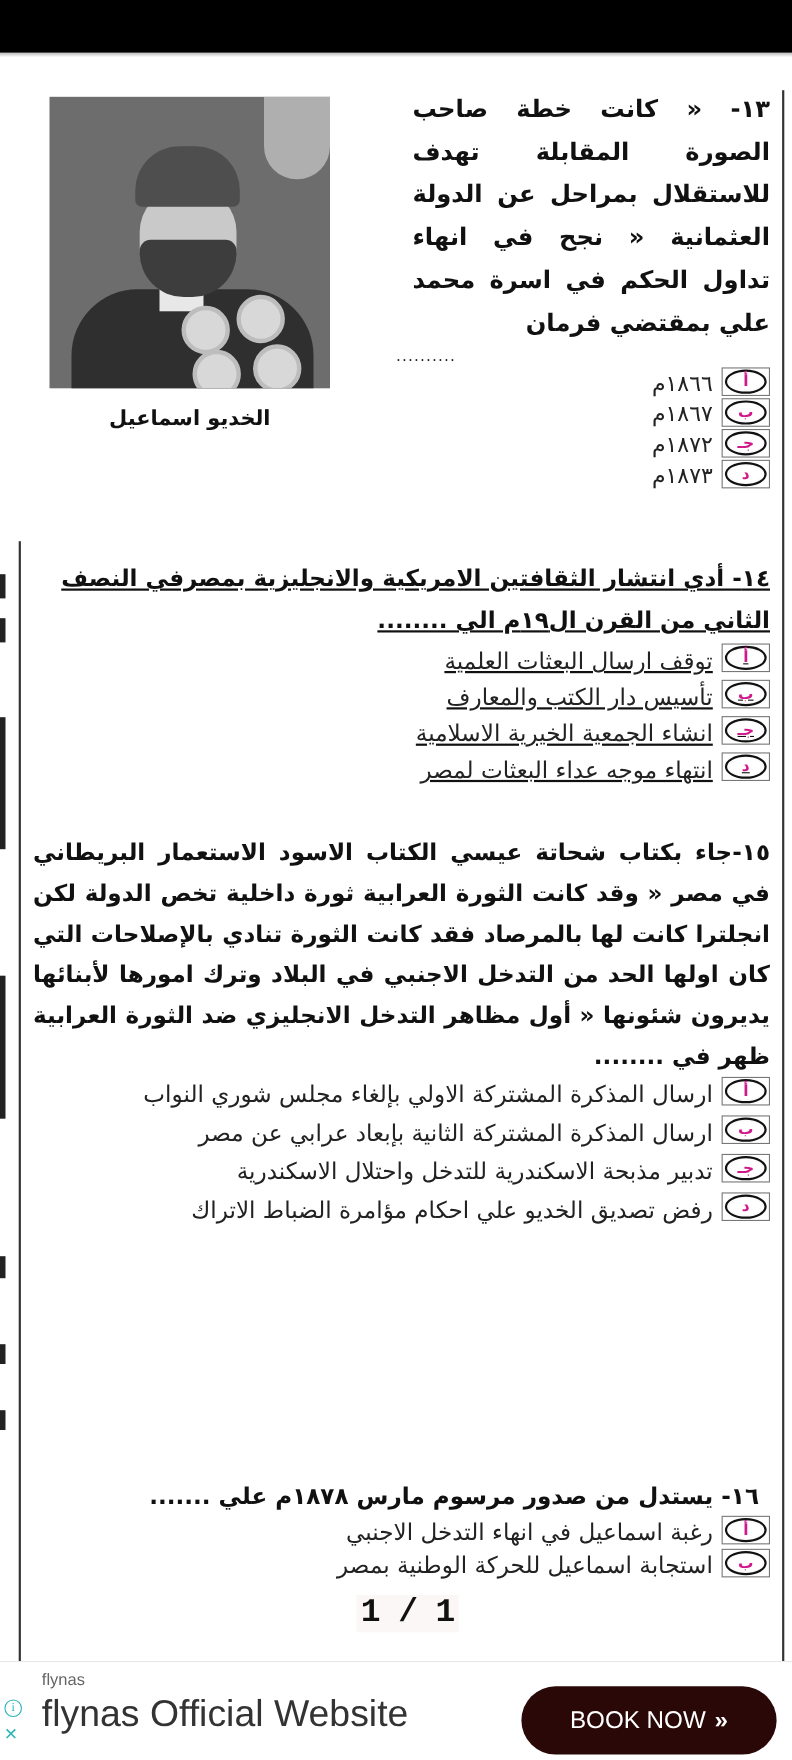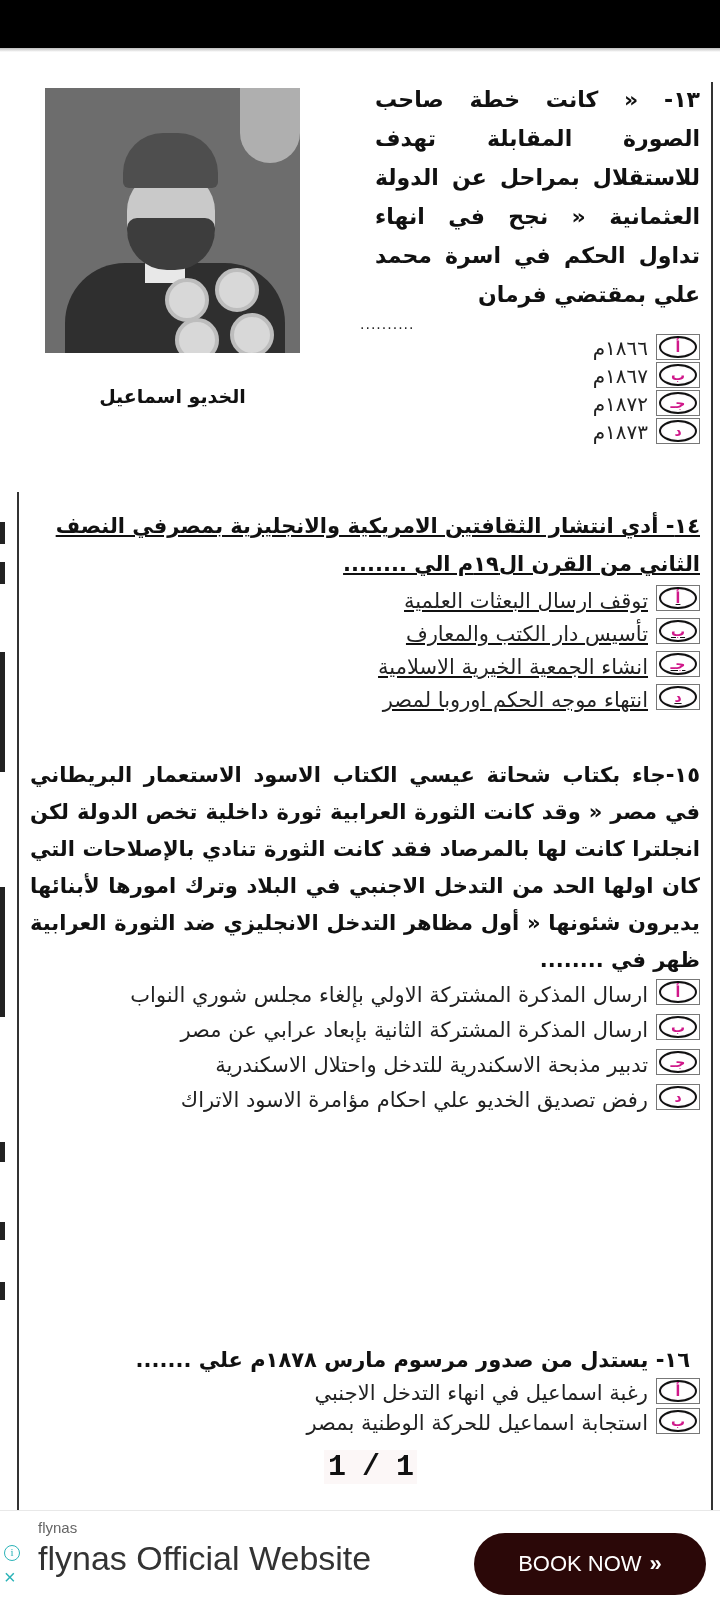--- a/index.html
+++ b/index.html
@@ -25,21 +25,21 @@
 
     .portrait-wrap { position: absolute; left: 45px; top: 36px; width: 255px; }
     .portrait { width: 255px; height: 265px; background: #6d6d6d; position: relative; overflow: hidden; }
     .portrait .fez { position: absolute; left: 78px; top: 45px; width: 95px; height: 55px; background: #4e4e4e; border-radius: 40px 40px 6px 6px; }
     .portrait .face { position: absolute; left: 82px; top: 85px; width: 88px; height: 95px; background: #c9c9c9; border-radius: 40% 40% 45% 45%; }
     .portrait .beard { position: absolute; left: 82px; top: 130px; width: 88px; height: 52px; background: #3d3d3d; border-radius: 10px 10px 40px 40px; }
     .portrait .body { position: absolute; left: 20px; top: 175px; width: 220px; height: 120px; background: #2f2f2f; border-radius: 60px 60px 0 0; }
     .portrait .collar { position: absolute; left: 100px; top: 165px; width: 40px; height: 30px; background: #e8e8e8; }
     .portrait .medal { position: absolute; width: 44px; height: 44px; background: #d8d8d8; border-radius: 50%; border: 4px solid #bdbdbd; }
     .portrait .shield { position: absolute; right: 0; top: 0; width: 60px; height: 75px; background: #bfbfbf; border-radius: 0 0 30px 30px; opacity: .8; }
-    .caption { text-align: center; font-weight: bold; font-size: 19px; margin-top: 32px; direction: rtl; }
+    .caption { text-align: center; font-weight: bold; font-size: 19px; margin-top: 16px; direction: rtl; }
 
     .opts { direction: rtl; }
     .opt { display: flex; align-items: flex-start; direction: rtl; }
     .badge { flex: 0 0 auto; width: 44px; height: 26px; border: 1px solid #777; display: flex; align-items: center; justify-content: center; margin-left: 8px; background: #fff; }
     .badge .oval { width: 38px; height: 22px; border: 2.5px solid #111; border-radius: 50%; background: radial-gradient(#fff 55%, #f2e7f0); display: flex; align-items: center; justify-content: center; color: #d0188a; font-weight: bold; font-size: 14px; line-height: 1; }
     .opt-text { font-size: 20px; color: #222; line-height: 28px; }
 
     .q13-opts { position: absolute; right: 20px; top: 282px; width: 240px; }
     .q13-opts .opt { height: 28px; }
 
@@ -155,21 +155,21 @@
       <div class="opt">
         <span class="badge">
             <span class="oval">جـ</span>
           </span>
         <span class="opt-text">انشاء الجمعية الخيرية الاسلامية</span>
       </div>
       <div class="opt">
         <span class="badge">
             <span class="oval">د</span>
           </span>
-        <span class="opt-text">انتهاء موجه الحكم اوروبا لمصر</span>
+        <span class="opt-text">انتهاء موجه عداء البعثات لمصر</span>
       </div>
     </div>
   </div>
 
   <div class="question q15">
     <div class="q-text">١٥-جاء بكتاب شحاتة عيسي الكتاب الاسود الاستعمار البريطاني في مصر « وقد كانت الثورة العرابية ثورة داخلية تخص الدولة لكن انجلترا كانت لها بالمرصاد فقد كانت الثورة تنادي بالإصلاحات التي كان اولها الحد من التدخل الاجنبي في البلاد وترك امورها لأبنائها يديرون شئونها « أول مظاهر التدخل الانجليزي ضد الثورة العرابية ظهر في ........</div>
     <div class="opts">
       <div class="opt">
         <span class="badge">
             <span class="oval">أ</span>
@@ -185,21 +185,21 @@
       <div class="opt">
         <span class="badge">
             <span class="oval">جـ</span>
           </span>
         <span class="opt-text">تدبير مذبحة الاسكندرية للتدخل واحتلال الاسكندرية</span>
       </div>
       <div class="opt">
         <span class="badge">
             <span class="oval">د</span>
           </span>
-        <span class="opt-text">رفض تصديق الخديو علي احكام مؤامرة الاسود الاتراك</span>
+        <span class="opt-text">رفض تصديق الخديو علي احكام مؤامرة الضباط الاتراك</span>
       </div>
     </div>
   </div>
 
   <div class="question q16">
     <div class="q-text">١٦- يستدل من صدور مرسوم مارس ١٨٧٨م علي .......</div>
     <div class="opts">
       <div class="opt">
         <span class="badge">
             <span class="oval">أ</span>

